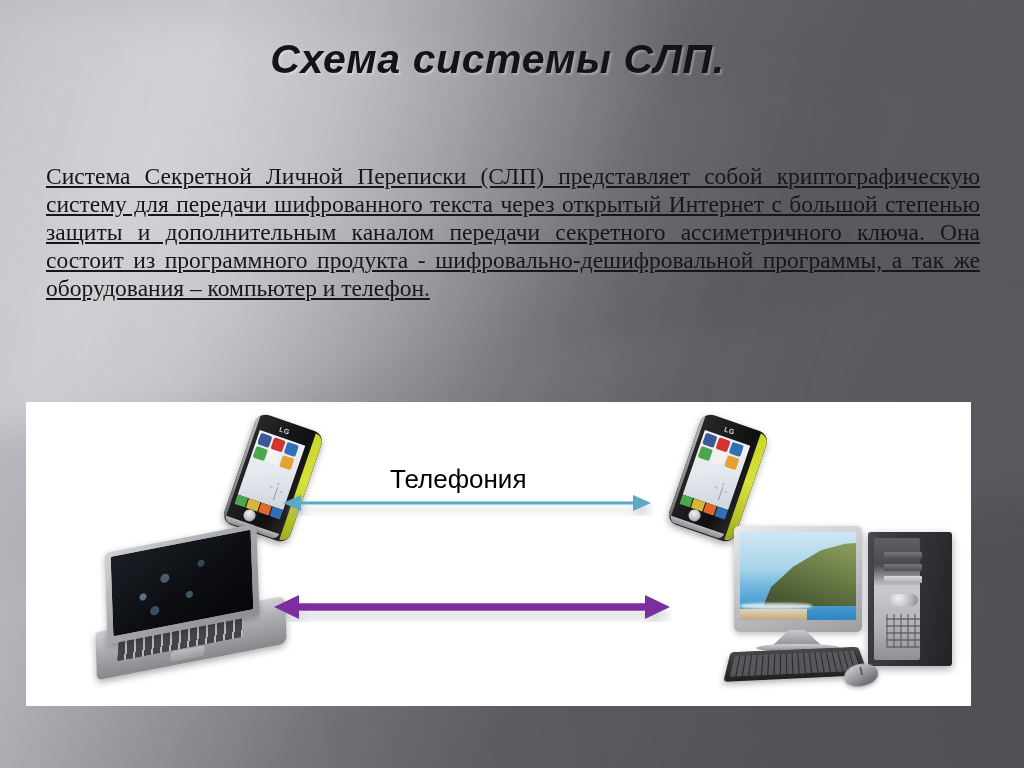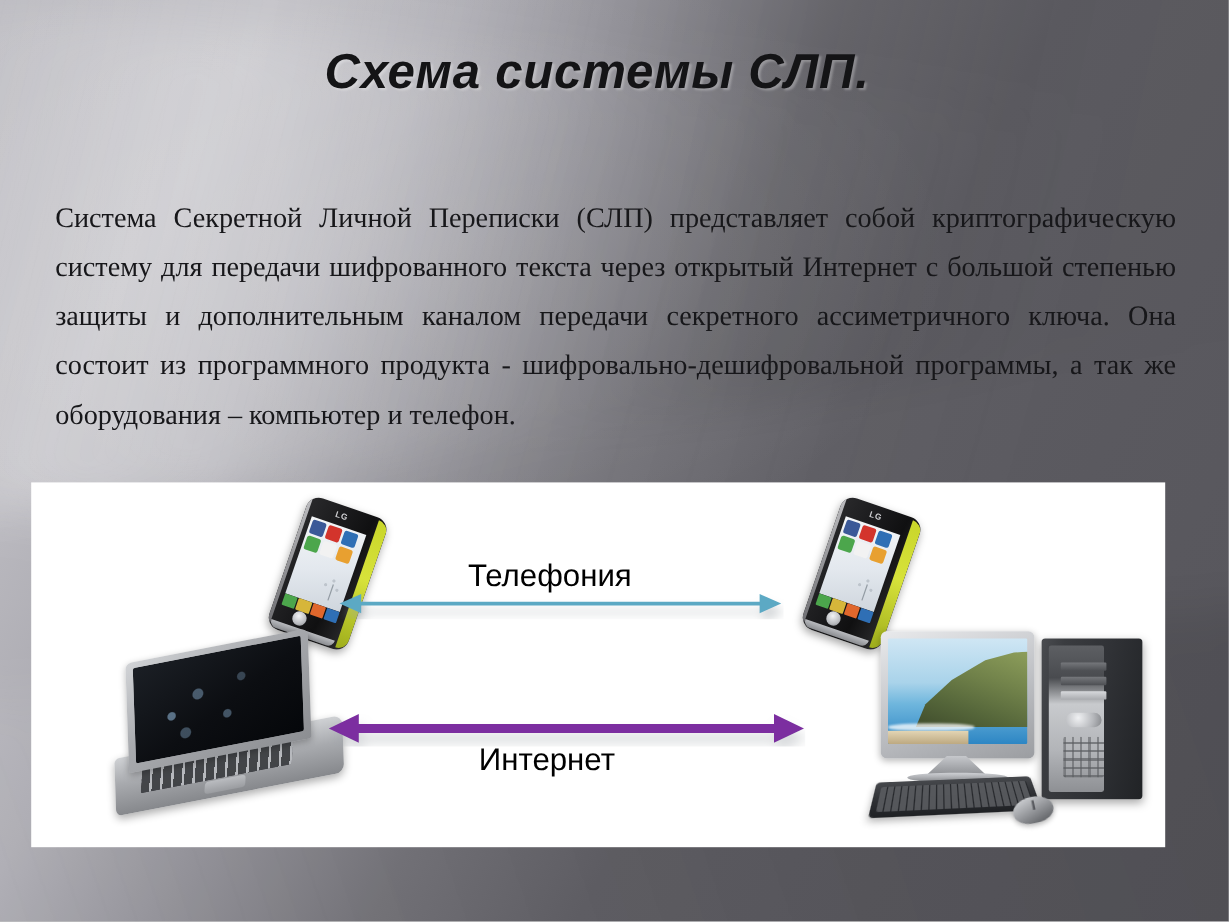--- a/index.html
+++ b/index.html
@@ -106,24 +106,25 @@
   }
 
   
   .body-text {
     position: absolute;
     left: 46px;
     top: 162px;
     width: 934px;
     font-family: "Liberation Serif", serif;
     font-size: 23.5px;
-    line-height: 41px;
+    line-height: 28px;
     color: #17171a;
     text-align: justify;
     text-justify: inter-word;
+    text-decoration: underline;
   }
 
   
   .diagram {
     position: absolute;
     left: 26px;
     top: 402px;
     width: 945px;
     height: 304px;
     background: #ffffff;
@@ -633,16 +634,15 @@
         <g filter="url(#sh2)">
           <line x1="22" y1="15" x2="376" y2="15" stroke="#7b2fa0" stroke-width="7.5"></line>
           <polygon points="1,15 26,3 26,27" fill="#7b2fa0"></polygon>
           <polygon points="397,15 372,3 372,27" fill="#7b2fa0"></polygon>
         </g>
       </svg>
     </div>
 
     <div class="arrow-label label-telephony">Телефония</div>
 
-    <div class="arrow-label label-internet">Интернет</div>
 
   </div>
 </div>
 
 </body></html>

